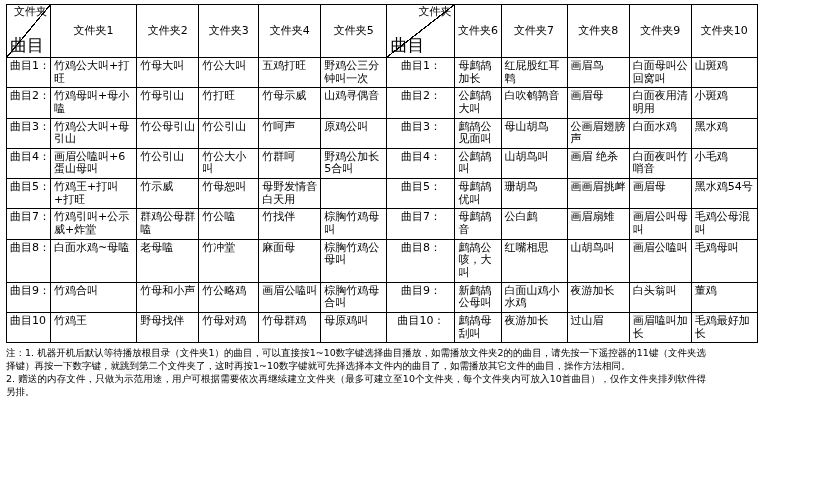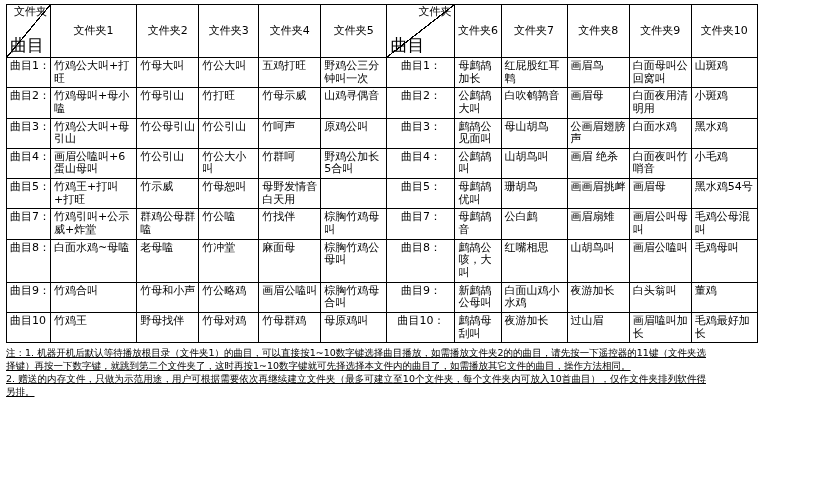--- a/index.html
+++ b/index.html
@@ -89,21 +89,20 @@
     position: absolute;
     bottom: 1px;
     left: 3px;
     font-size: 17px;
   }
   .notes {
     margin-top: 4px;
     font-size: 9.5px;
     line-height: 1.35;
     text-align: justify;
-    text-decoration: underline;
   }
   .notes p {
     margin: 0;
     text-indent: 0;
   }
 </style>
 </head>
 <body>
 
 <div class="page">

